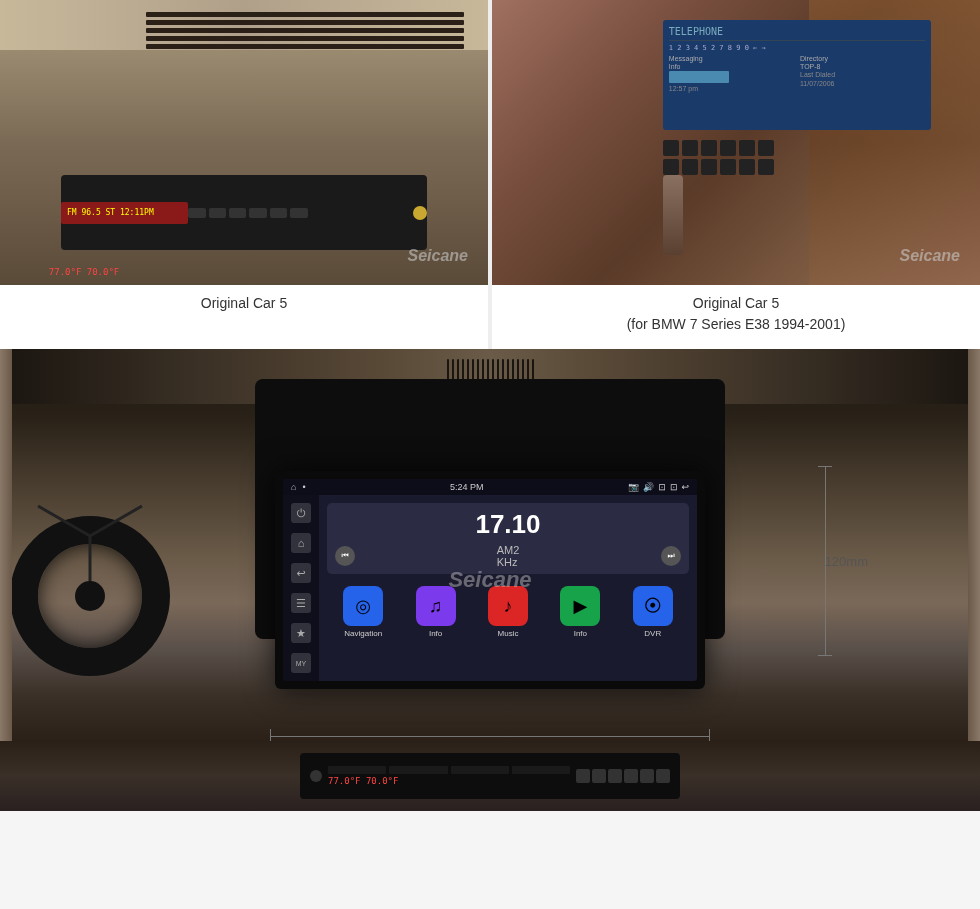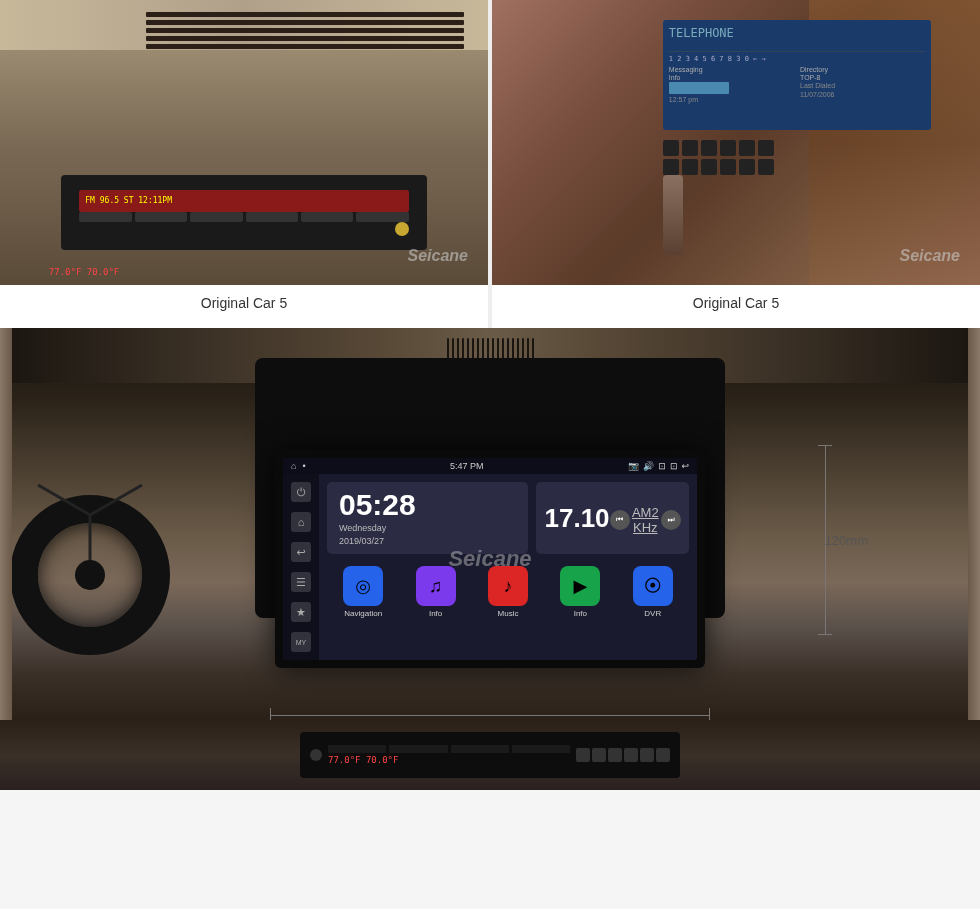--- a/index.html
+++ b/index.html
@@ -81,21 +81,20 @@
     .dash-left .radio-unit {
       position: absolute;
       bottom: 35px;
       left: 50%;
       transform: translateX(-50%);
       width: 75%;
       height: 75px;
       background: #1a1a1a;
       border-radius: 4px;
       display: flex;
-      flex-direction: column;
       justify-content: center;
       align-items: center;
       margin-top: 33px;
     }
 
     .radio-display {
       width: 90%;
       height: 22px;
       background: #8a1a1a;
       border-radius: 2px;
@@ -136,24 +135,24 @@
       width: 55%;
       height: 110px;
       background: #1a3a6a;
       border-radius: 3px;
       padding: 6px;
       overflow: hidden;
     }
 
     .screen-unit .screen-header {
       color: #7ab;
-      font-size: 12px;
+      font-size: 10px;
       font-family: monospace;
       border-bottom: 1px solid #345;
-      padding-bottom: 11px;
+      padding-bottom: 3px;
       margin-bottom: 3px;
     }
 
     .screen-unit .menu-items {
       display: flex;
       flex-direction: column;
       gap: 2px;
     }
 
     .menu-item {
@@ -313,21 +312,21 @@
       color: #bbb;
       margin-top: 3px;
     }
 
     .a-radio-card {
       background: rgba(60,60,90,0.5);
       border-radius: 5px;
       padding: 6px 8px;
       flex: 1;
       display: flex;
-      flex-direction: row;
+      flex-direction: column;
       align-items: center;
       justify-content: center;
     }
 
     .a-freq {
       font-size: 26px;
       font-weight: bold;
       color: #fff;
     }
 
@@ -345,24 +344,23 @@
       background: #555;
       border-radius: 50%;
       display: flex;
       align-items: center;
       justify-content: center;
       color: #fff;
       font-size: 8px;
     }
 
     .a-am-khz {
-      font-size: 13px;
+      font-size: 11px;
       color: #bbb;
-      text-align: center;
-      text-decoration: underline;
+      text-align: left;
     }
 
     .a-apps-row {
       display: flex;
       justify-content: space-around;
       padding: 4px 0;
     }
 
     .a-app {
       display: flex;
@@ -540,21 +538,21 @@
     </div>
 
     <div class="image-block">
       <div class="dash-img dash-right">
         <div style="position:absolute;top:0;left:0;right:0;height:100%;background:linear-gradient(135deg,#a07060 0%,#7a5040 25%,#5a3a28 50%,#7a5840 75%,#9a7060 100%);"></div>
 
         <div style="position:absolute;top:0;right:0;width:35%;bottom:0;background:linear-gradient(180deg,#8a5a30 0%,#6a4020 50%,#8a6040 100%);opacity:0.6;"></div>
 
         <div class="screen-unit">
           <div class="screen-header">TELEPHONE</div>
-          <div style="font-size:7px;color:#aac;font-family:monospace;margin-bottom:3px;">1 2 3 4 5 6 7 8 3 0 ← →</div>
+          <div style="font-size:7px;color:#aac;font-family:monospace;margin-bottom:3px;">1 2 3 4 5 2 7 8 9 0 ← →</div>
           <div class="menu-items">
             <div style="display:flex;gap:6px;margin-bottom:2px;">
               <div style="flex:1;">
                 <div style="font-size:7px;color:#aaa;margin-bottom:1px;">Messaging</div>
                 <div style="font-size:7px;color:#aaa;margin-bottom:1px;">Info</div>
                 <div class="menu-item active" style="height:12px;width:60px;"></div>
                 <div style="font-size:7px;color:#888;margin-top:2px;">12:57 pm</div>
               </div>
               <div style="flex:1;">
                 <div style="font-size:7px;color:#aaa;margin-bottom:1px;">Directory</div>
@@ -583,20 +581,21 @@
             <div style="width:16px;height:16px;background:#222;border-radius:2px;"></div>
             <div style="width:16px;height:16px;background:#222;border-radius:2px;"></div>
           </div>
         </div>
 
         <div style="position:absolute;bottom:30px;left:35%;width:20px;height:80px;background:linear-gradient(180deg,#8a7060,#5a4030);border-radius:4px;"></div>
         <div class="seicane-watermark">Seicane</div>
       </div>
       <div class="car-caption">
         <div>Original Car 5</div>
+        <div>(for BMW 7 Series E38 1994-2001)</div>
       </div>
     </div>
   </div>
 
 
   <div class="after-install-image">
 
     <div style="position:absolute;top:0;left:0;right:0;height:55px;background:linear-gradient(90deg,#1a1510 0%,#3a3025 20%,#5a4a38 40%,#6a5a48 50%,#5a4a38 60%,#3a3025 80%,#1a1510 100%);">
       <div style="display:flex;justify-content:center;gap:3px;padding-top:10px;">
         <div style="width:2px;height:35px;background:#1a1510;border-radius:1px;"></div>
@@ -632,21 +631,21 @@
 
     <div class="head-unit-installed">
 
       <div class="android-screen">
 
         <div class="a-statusbar">
           <div class="statusbar-left">
             <span>⌂</span>
             <span>•</span>
           </div>
-          <div style="font-size:9px;color:#ccc;">5:47 PM</div>
+          <div style="font-size:9px;color:#ccc;">5:24 PM</div>
           <div class="a-status-icons">
             <span>📷</span>
             <span>🔊</span>
             <span>⊡</span>
             <span>⊡</span>
             <span>↩</span>
           </div>
         </div>
 
         <div class="a-content">
@@ -656,25 +655,20 @@
             <div class="a-side-icon">⌂</div>
             <div class="a-side-icon">↩</div>
             <div class="a-side-icon">☰</div>
             <div class="a-side-icon">★</div>
             <div class="a-side-icon" style="font-size:7px;">MY</div>
           </div>
 
           <div class="a-main">
 
             <div class="a-top-row">
-              <div class="a-time-card">
-                <div class="a-time-big">05:28</div>
-                <div class="a-date">Wednesday</div>
-                <div class="a-date">2019/03/27</div>
-              </div>
               <div class="a-radio-card">
                 <div class="a-freq">17.10</div>
                 <div class="a-radio-row">
                   <div class="a-rbtn">⏮</div>
                   <div class="a-am-khz">
                     <div>AM2</div>
                     <div>KHz</div>
                   </div>
                   <div class="a-rbtn">⏭</div>
                 </div>

